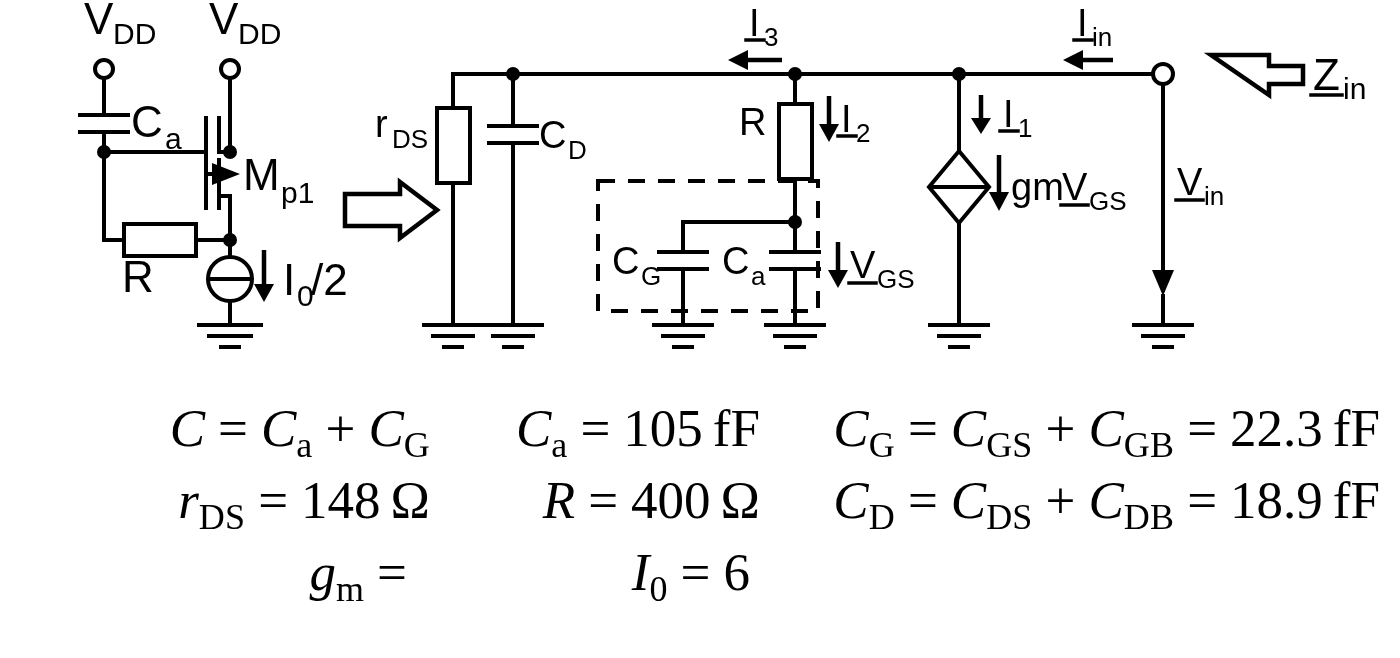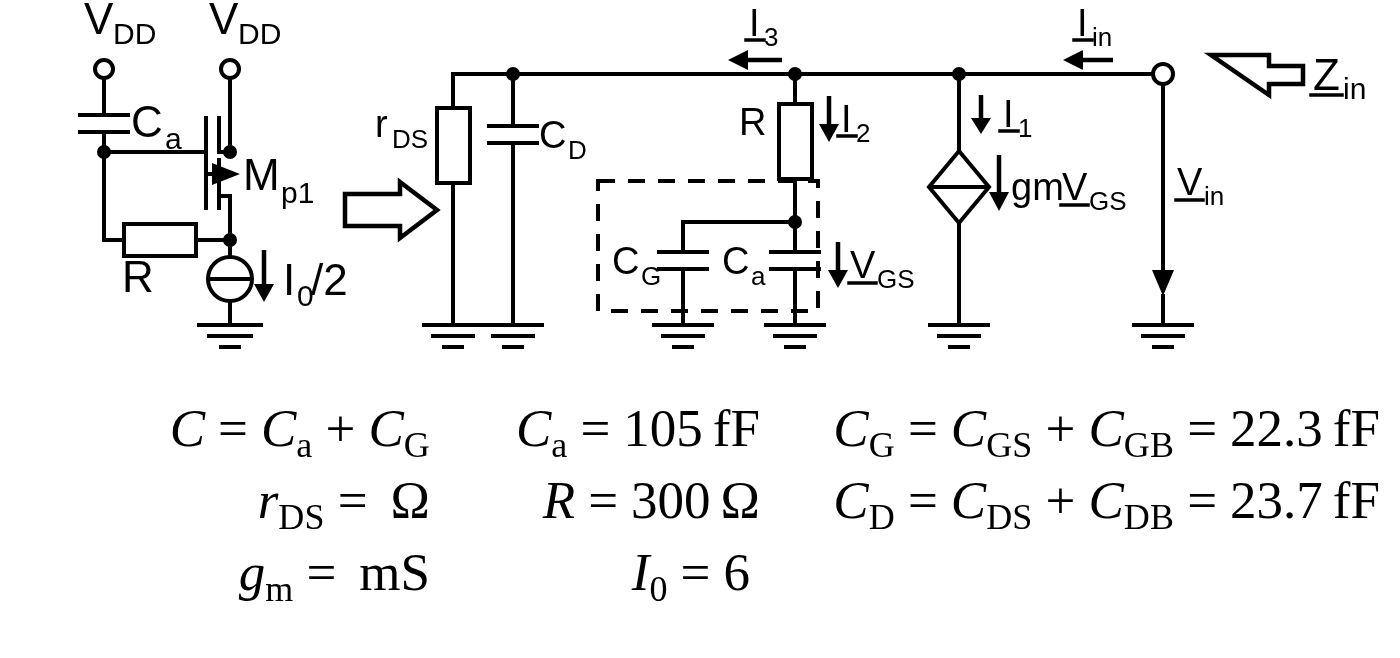--- a/index.html
+++ b/index.html
@@ -382,54 +382,54 @@
         <span class="unitsp"></span>
         <span class="mu">fF</span>
     </div>
   </div>
 
   <div class="eq-row">
     <div class="eq-cell c1">
       <span class="mi">r</span>
         <span class="sb">DS</span>
         <span class="op">=</span>
+        <span class="num">148</span>
         <span class="unitsp"></span>
         <span class="mu">Ω</span>
     </div>
     <div class="eq-cell c2">
       <span class="mi">R</span>
         <span class="sb"></span>
         <span class="op">=</span>
-        <span class="num">300</span>
+        <span class="num">400</span>
         <span class="unitsp"></span>
         <span class="mu">Ω</span>
     </div>
     <div class="eq-cell c3">
       <span class="mi">C</span>
         <span class="sb">D</span>
         <span class="op">=</span>
         <span class="mi">C</span>
         <span class="sb">DS</span>
         <span class="op">+</span>
         <span class="mi">C</span>
         <span class="sb">DB</span>
         <span class="op">=</span>
-        <span class="num">23.7</span>
+        <span class="num">18.9</span>
         <span class="unitsp"></span>
         <span class="mu">fF</span>
     </div>
   </div>
 
   <div class="eq-row">
     <div class="eq-cell c1">
       <span class="mi">g</span>
         <span class="sb">m</span>
         <span class="op">=</span>
         <span class="unitsp"></span>
-        <span class="mu">mS</span>
     </div>
     <div class="eq-cell c2">
       <span class="mi">I</span>
         <span class="sb">0</span>
         <span class="op">=</span>
         <span class="num">6</span>
         <span class="unitsp"></span>
     </div>
     <div class="eq-cell c3"></div>
   </div>

